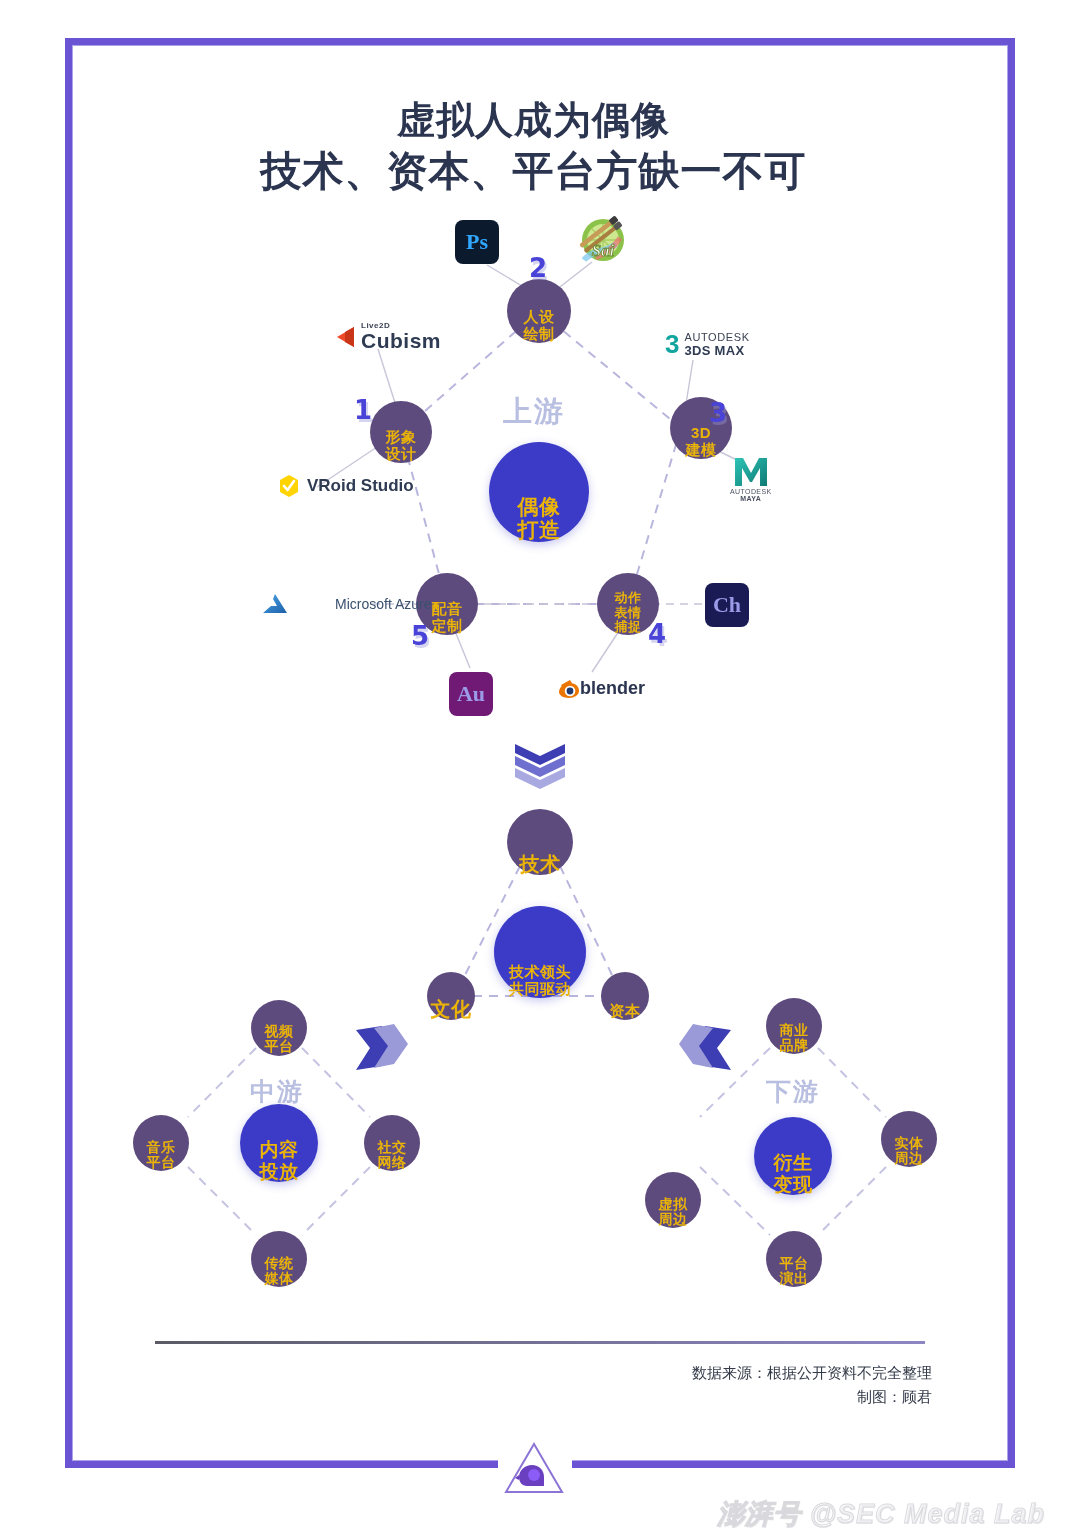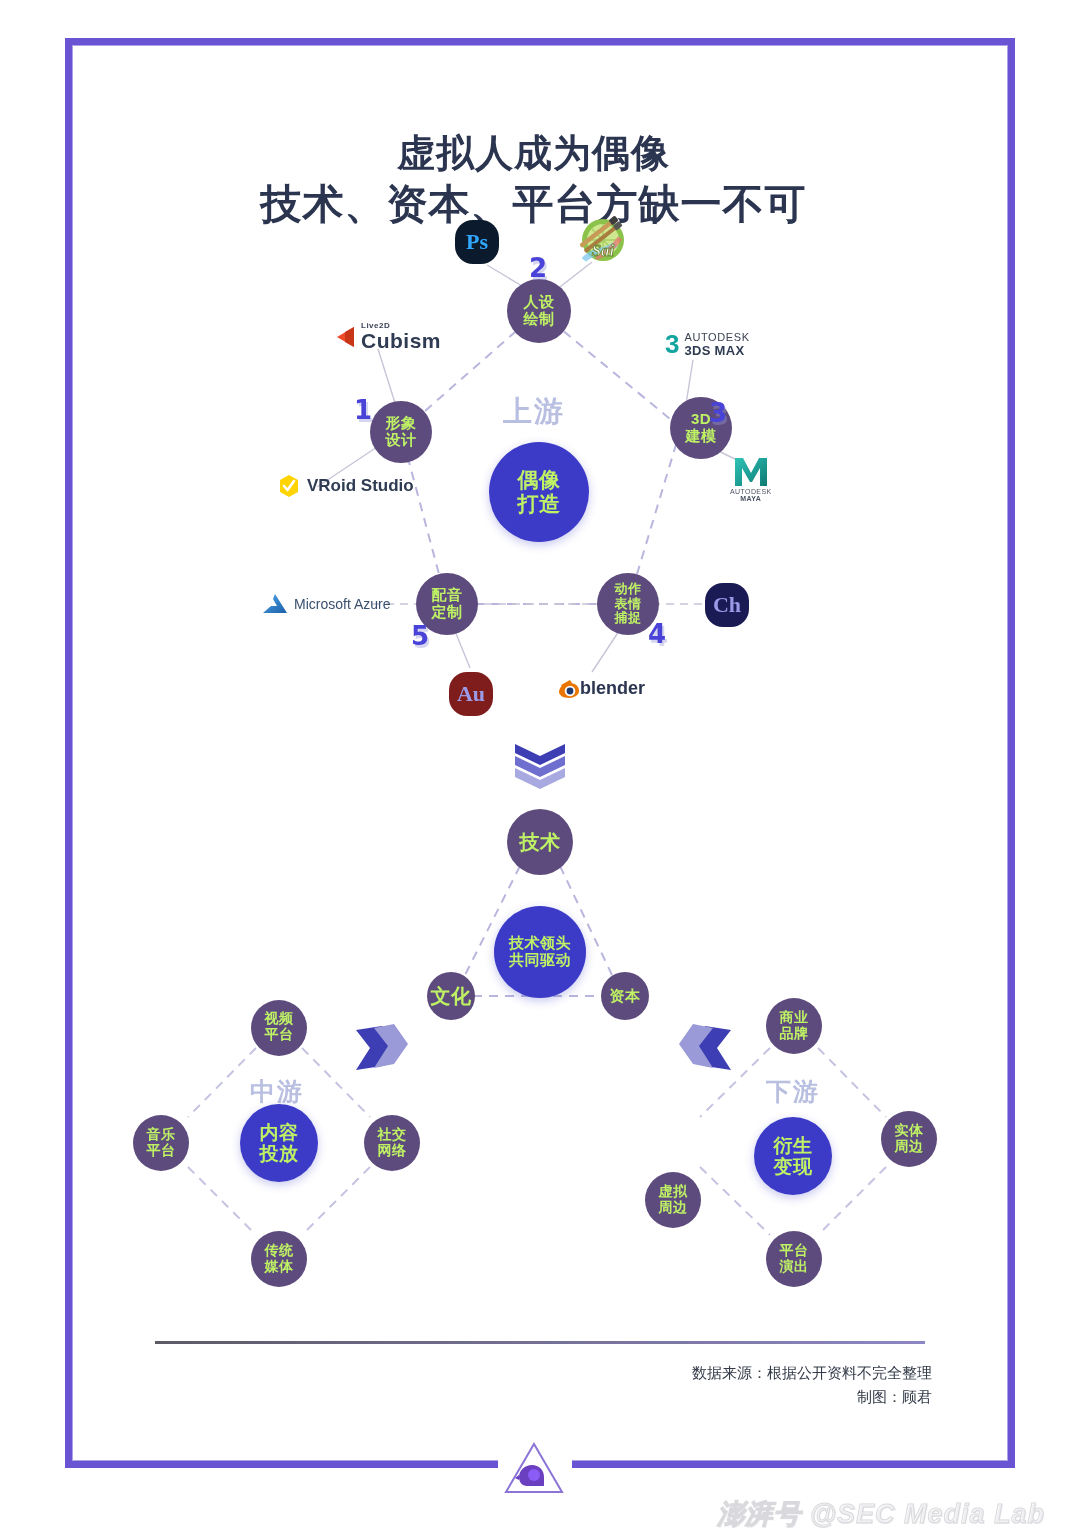--- a/index.html
+++ b/index.html
@@ -34,33 +34,32 @@
   }
 
   
   .title{
     position:absolute;left:0;right:0;top:96px;
     text-align:center;
     color:#2b3550;
     font-weight:bold;
     letter-spacing:1px;
     line-height:1.28;
-    margin-top:33px;
   }
   .title .l1{font-size:38px;display:block;}
   .title .l2{font-size:41px;display:block;}
 
   
   svg.links{position:absolute;left:0;top:0;width:1067px;height:1536px;pointer-events:none;}
 
   
   .node{
     position:absolute;border-radius:50%;
-    display:flex;align-items:center;justify-content:center;
-    text-align:center;color:#bef264;font-weight:bold;
+    display:flex;align-items:flex-end;justify-content:center;
+    text-align:center;color:#eab308;font-weight:bold;
     line-height:1.12;box-sizing:border-box;
     letter-spacing:.5px;
   }
   .node.purple{background:#5e4b7e;}
   .node.blue{background:#3b3bc8;box-shadow:0 3px 10px rgba(59,59,200,.28);}
 
   
   .stage-label{
     position:absolute;color:#b9bfe0;font-weight:bold;
     letter-spacing:2px;
@@ -71,21 +70,21 @@
     position:absolute;color:#4a43d8;font-weight:bold;
     font-family:"DejaVu Sans",sans-serif;
     text-shadow:2px 3px 0 rgba(150,150,215,.40);
   }
 
   
   .logo{position:absolute;display:flex;align-items:center;}
   .logo-txt{font-weight:bold;color:#2f3b52;white-space:nowrap;}
 
   .adobe-badge{
-    position:absolute;border-radius:18px;
+    position:absolute;border-radius:8px;
     display:flex;align-items:center;justify-content:center;
     font-weight:bold;font-family:"Liberation Serif","DejaVu Serif",serif;text-align:center;
   }
 
   
   .chev{position:absolute;}
 
   
   .rule{
     position:absolute;height:3px;
@@ -274,25 +273,25 @@
   <div class="logo" style="left:558px;top:678px;">
     <svg width="22" height="20" viewBox="0 0 22 20">
       <path d="M1,13 C1,8 6,4 12,4 C18,4 21,8 21,12 C21,16 16,19 11,19 C5,19 1,16 1,13 Z" fill="#ea7600"></path>
       <path d="M3,6 L12,1 L14,4 L5,9 Z" fill="#ea7600"></path>
       <circle cx="12" cy="12" r="5.3" fill="#ffffff"></circle>
       <circle cx="12" cy="12" r="3.4" fill="#1f3a6e"></circle>
     </svg>
     <span class="logo-txt" style="margin-left:0;font-size:18px;color:#2b3550;">blender</span>
   </div>
 
-  <div class="adobe-badge" style="left:449px;top:672px;width:44px;height:44px;background:#7f1d1d;color:#9b9be8;font-size:22px;">
+  <div class="adobe-badge" style="left:449px;top:672px;width:44px;height:44px;background:#701a75;color:#9b9be8;font-size:22px;">
     <span>Au</span>
   </div>
 
-  <div class="logo" style="left:262px;top:593px;">
+  <div class="logo" style="left:262px;top:593px;gap:41px;">
     <svg width="26" height="22" viewBox="0 0 26 22">
       <defs>
         <linearGradient id="azG" x1="0" y1="0" x2="1" y2="1">
           <stop offset="0" stop-color="#4aa6e8"></stop>
             <stop offset="1" stop-color="#1d5fa8"></stop>
         </linearGradient>
       </defs>
       <path d="M13,1 L25,20 L1,20 L9,13 L15,13 L11,6 Z" fill="url(#azG)"></path>
     </svg>
     <span style="margin-left:6px;font-size:14px;color:#39506e;">Microsoft Azure</span>

